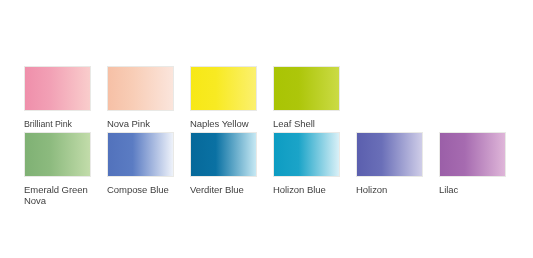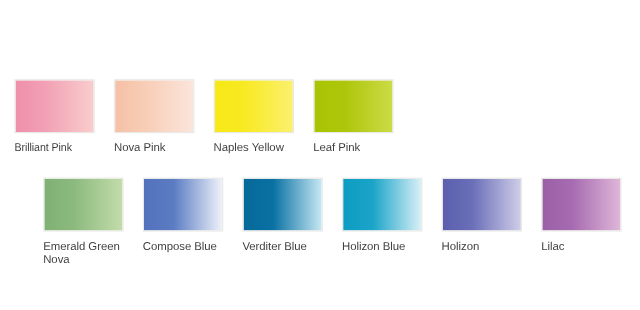--- a/index.html
+++ b/index.html
@@ -19,34 +19,33 @@
   #chart {
     position: relative;
     width: 533px;
     height: 258px;
     background: #ffffff;
     box-sizing: border-box;
   }
 
   .swatch-grid {
     position: absolute;
-    left: 12px;
+    left: 24px;
     top: 66px;
     width: 506px;
   }
 
   .swatch-row {
     display: flex;
     gap: 16px;
     width: 100%;
   }
 
   .swatch-row + .swatch-row {
-    margin-top: 18px;
-    justify-content: flex-end;
+    margin-top: 2px;
   }
 
   .swatch-cell {
     width: 67px;
     flex: 0 0 67px;
     display: flex;
     flex-direction: column;
   }
 
   .swatch-chip {
@@ -92,21 +91,21 @@
       </div>
 
       <div class="swatch-cell">
         <div class="swatch-chip" title="Naples Yellow" style="background: linear-gradient(to right, rgb(247, 232, 22) 0%, rgb(248, 234, 34) 38%, rgb(251, 240, 110) 100%);"></div>
         <div class="swatch-label">Naples Yellow</div>
       </div>
 
 
       <div class="swatch-cell">
         <div class="swatch-chip" title="Leaf Green" style="background: linear-gradient(to right, rgb(169, 196, 4) 0%, rgb(173, 198, 10) 38%, rgb(203, 219, 69) 100%);"></div>
-        <div class="swatch-label">Leaf Pink</div>
+        <div class="swatch-label">Leaf Shell</div>
       </div>
 
 
     </div>
 
     <div class="swatch-row">
 
       <div class="swatch-cell">
         <div class="swatch-chip" title="Emerald Green Nova" style="background: linear-gradient(to right, rgb(127, 177, 116) 0%, rgb(140, 186, 126) 38%, rgb(194, 220, 170) 100%);"></div>
         <div class="swatch-label">Emerald Green

